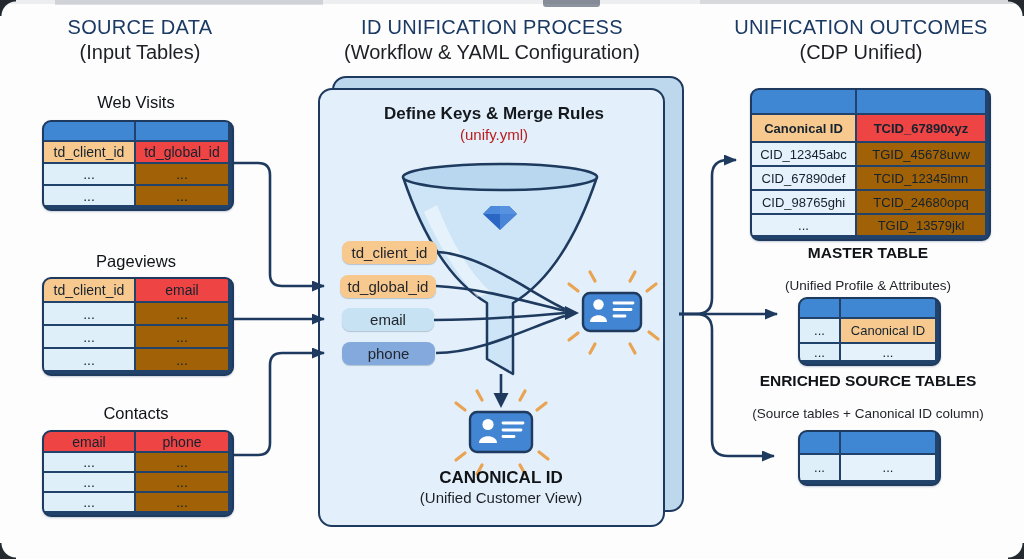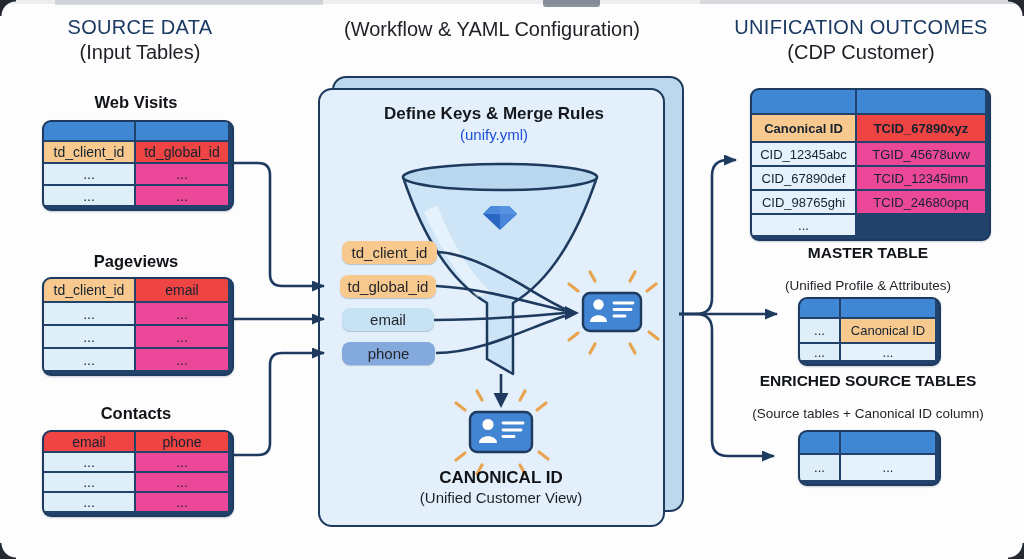--- a/index.html
+++ b/index.html
@@ -13,33 +13,33 @@
   .tbl{position:absolute;display:grid;gap:2px;background:#21436b;border:2px solid #1e3a5f;
        border-radius:9px;overflow:hidden;box-shadow:0 1px 2px rgba(30,58,95,.25);}
   .cell{display:flex;align-items:center;justify-content:center;font-size:14px;color:#14222f;}
   .cell.sm{font-size:13px;}
   .cell.b{font-weight:bold;}
   .bg-blue{background:#3f87d2}
   .bg-orange{background:#f8c98e}
   .bg-lblue{background:#ef4444}
   .bg-row{background:#dfeffa}
   .bg-rowl{background:#e5f2fb}
-  .bg-white{background:#ec4899}
-  .tbl-title{position:absolute;text-align:center;font-size:16.5px;font-weight:bold;color:#101317;}
+  .bg-white{background:#a16207}
+  .tbl-title{position:absolute;text-align:center;font-size:16.5px;font-weight:normal;color:#101317;}
   .caption{position:absolute;text-align:center;}
   .caption .c1{font-size:15.5px;font-weight:bold;color:#101317;}
   .caption .c2{font-size:13.5px;color:#23262b;margin-top:16px;}
   
   .panel-back{position:absolute;left:332px;top:76px;width:348px;height:432px;background:#bdd7ec;
               border:2px solid #1e3a5f;border-radius:14px;}
   .panel-front{position:absolute;left:318px;top:88px;width:343px;height:435px;background:#e3f0fb;
                border:2px solid #1e3a5f;border-radius:14px;}
   .panel-title{position:absolute;left:334px;top:104px;width:320px;text-align:center;}
   .panel-title .t{font-size:17px;font-weight:bold;color:#15181d;}
-  .panel-title .s{font-size:15px;color:#1d4ed8;margin-top:2px;}
+  .panel-title .s{font-size:15px;color:#b91c1c;margin-top:2px;}
   .pill{position:absolute;height:23px;border-radius:8px;display:flex;align-items:center;
         justify-content:center;font-size:15px;color:#23262c;box-shadow:0 1px 1px rgba(30,58,95,.25);}
   .canon-label{position:absolute;left:390px;top:468px;width:222px;text-align:center;}
   .canon-label .t{font-size:17px;font-weight:bold;color:#101317;}
   .canon-label .s{font-size:15px;color:#1d2026;margin-top:1px;}
   svg.overlay{position:absolute;left:0;top:0;pointer-events:none;}
   
   .artifact{position:absolute;top:0;background:#1d2a3d;}
   
   .corner{position:absolute;width:16px;height:16px;}
@@ -52,25 +52,26 @@
   <div class="artifact" style="left:0;width:1024px;height:4px;opacity:.07;"></div>
   <div class="artifact" style="left:55px;width:268px;height:5px;opacity:.14;"></div>
   <div class="artifact" style="left:543px;width:57px;height:7px;opacity:.5;border-radius:0 0 3px 3px;"></div>
   <div class="artifact" style="left:700px;width:320px;height:4px;opacity:.10;"></div>
 
   <div class="sec" style="left:20px;top:16px;width:240px;">
     <div class="t">SOURCE DATA</div>
     <div class="s">(Input Tables)</div>
   </div>
   <div class="sec" style="left:330px;top:16px;width:324px;">
+    <div class="t">ID UNIFICATION PROCESS</div>
     <div class="s">(Workflow &amp; YAML Configuration)</div>
   </div>
   <div class="sec" style="left:711px;top:16px;width:300px;">
     <div class="t">UNIFICATION OUTCOMES</div>
-    <div class="s">(CDP Customer)</div>
+    <div class="s">(CDP Unified)</div>
   </div>
 
   <div class="panel-back"></div>
   <div class="panel-front"></div>
   <div class="panel-title">
     <div class="t">Define Keys &amp; Merge Rules</div>
     <div class="s">(unify.yml)</div>
   </div>
 
   <svg class="overlay" width="1024" height="559" viewBox="0 0 1024 559">
@@ -212,20 +213,21 @@
     <div class="cell bg-blue"></div>
     <div class="cell bg-orange b sm">Canonical ID</div>
     <div class="cell bg-lblue b sm">TCID_67890xyz</div>
     <div class="cell bg-rowl sm">CID_12345abc</div>
     <div class="cell bg-white sm">TGID_45678uvw</div>
     <div class="cell bg-rowl sm">CID_67890def</div>
     <div class="cell bg-white sm">TCID_12345lmn</div>
     <div class="cell bg-rowl sm">CID_98765ghi</div>
     <div class="cell bg-white sm">TCID_24680opq</div>
     <div class="cell bg-rowl sm">...</div>
+    <div class="cell bg-white sm">TGID_13579jkl</div>
   </div>
   <div class="caption" style="left:718px;top:244px;width:300px;">
     <div class="c1">MASTER TABLE</div>
     <div class="c2">(Unified Profile &amp; Attributes)</div>
   </div>
 
   <div class="tbl" style="left:798px;top:297px;width:139px;height:65px;grid-template-columns:39px 94px;grid-template-rows:18px 23px 16px;">
     <div class="cell bg-blue"></div>
     <div class="cell bg-blue"></div>
     <div class="cell bg-row sm">...</div>

